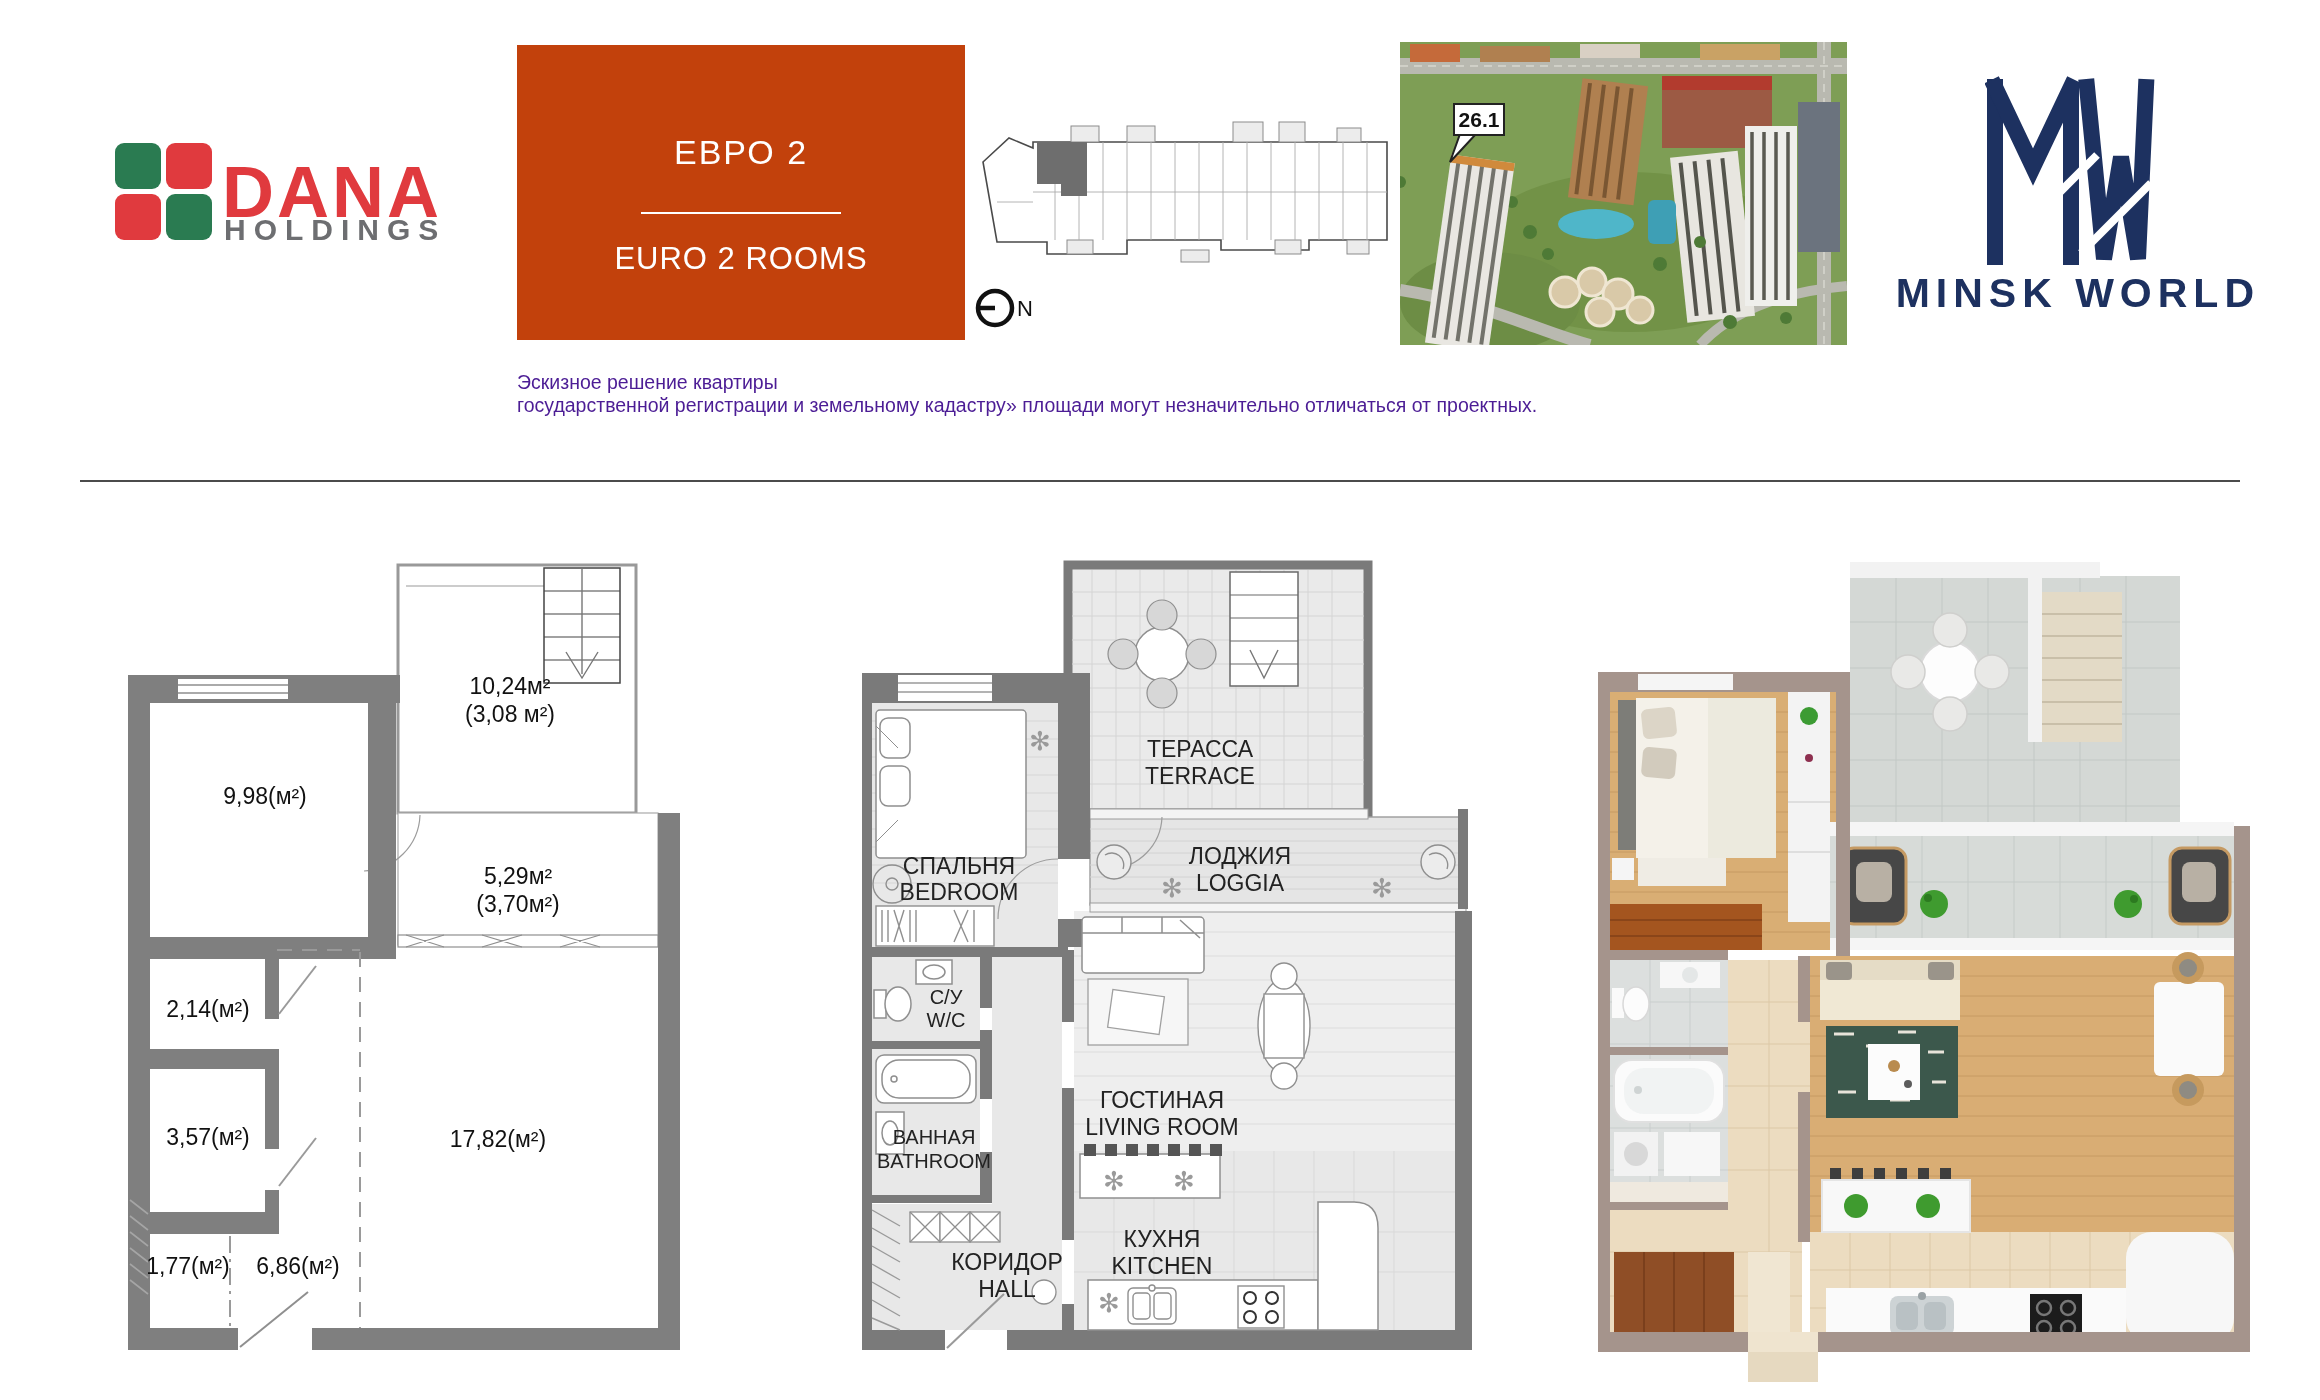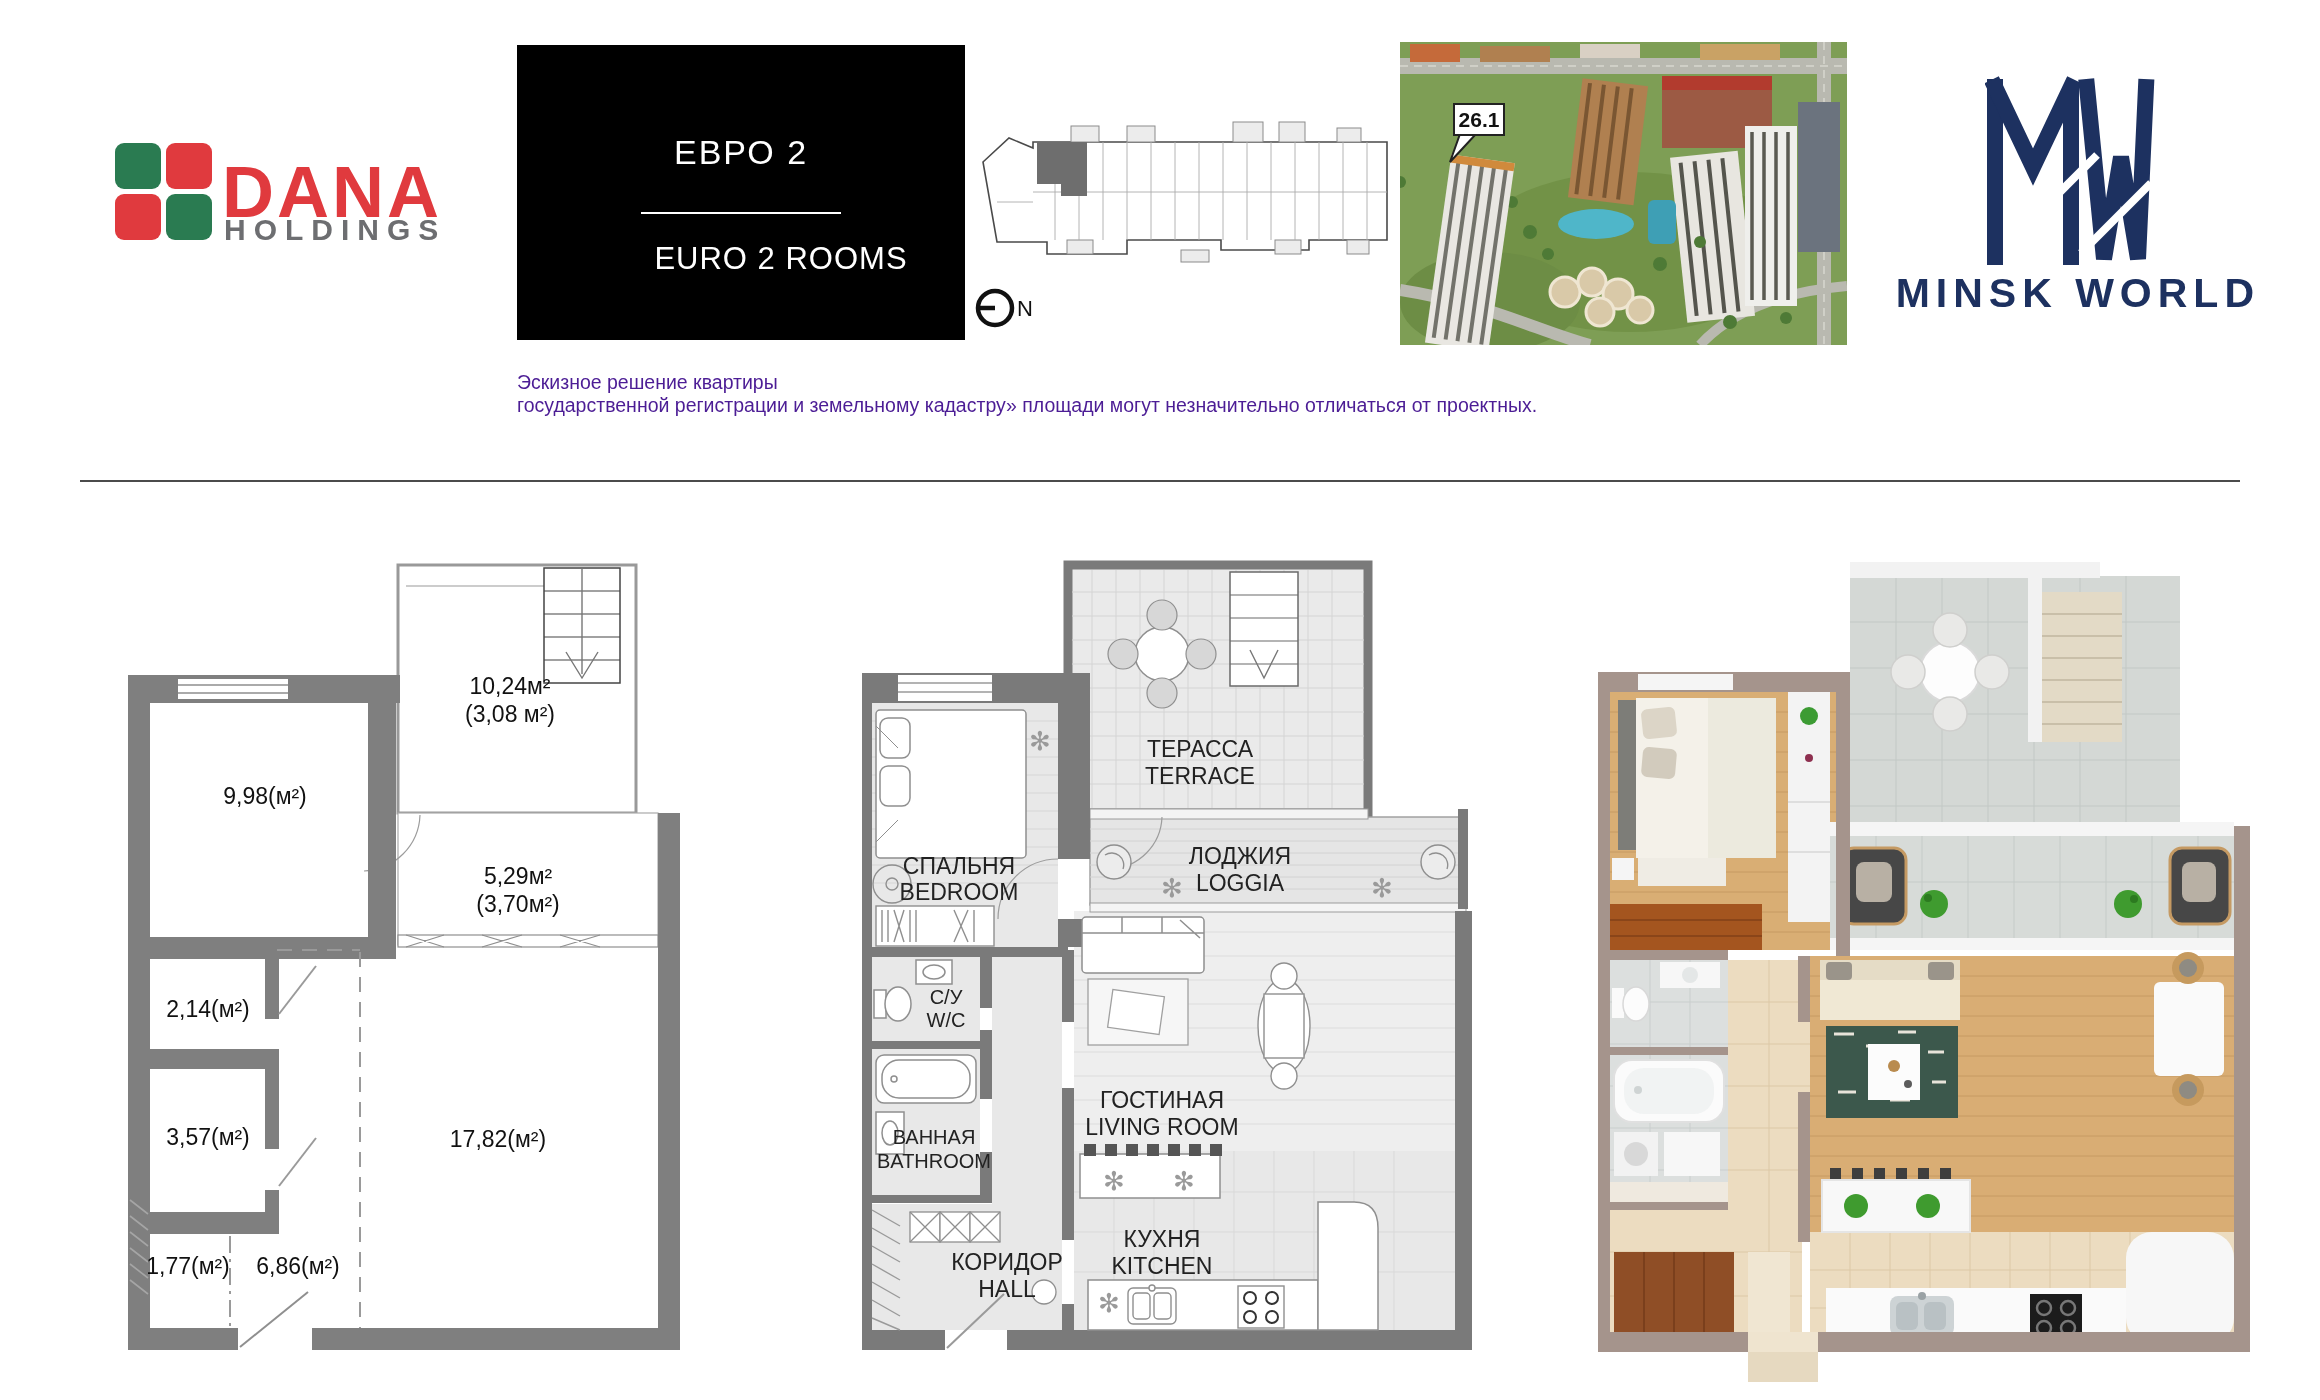--- a/index.html
+++ b/index.html
@@ -8,25 +8,25 @@
   .abs{position:absolute;}
 
   
   .dana-squares{display:grid;grid-template-columns:46px 46px;grid-template-rows:46px 46px;gap:5px;}
   .sq{border-radius:9px;}
   .sq.g{background:#2a7b51;} .sq.r{background:#e03a3e;}
   .dana-name{font-size:72px;font-weight:bold;color:#e03a3e;letter-spacing:3px;line-height:1;}
   .dana-sub{font-size:30px;font-weight:bold;color:#6d6e71;letter-spacing:8px;line-height:1;}
 
   
-  .title-box{background:#000000;width:448px;height:295px;}
+  .title-box{background:#c2410c;width:448px;height:295px;}
   .title-box .t{position:absolute;width:100%;text-align:center;color:#fff;}
   .t-ru{top:88px;font-size:34px;letter-spacing:2px;}
   .t-line{position:absolute;left:124px;top:167px;width:200px;height:2px;background:#fff;}
-  .t-en{top:196px;font-size:31px;letter-spacing:1px;padding-left:40px;}
+  .t-en{top:196px;font-size:31px;letter-spacing:1px;}
 
   
   .disc{font-size:19.5px;line-height:23px;color:#4c1d95;}
 
   .divider{background:#4b4b4b;height:2px;}
 
   
   .mw-word{font-size:41px;font-weight:bold;color:#1d3160;letter-spacing:6px;text-align:center;}
 
   

